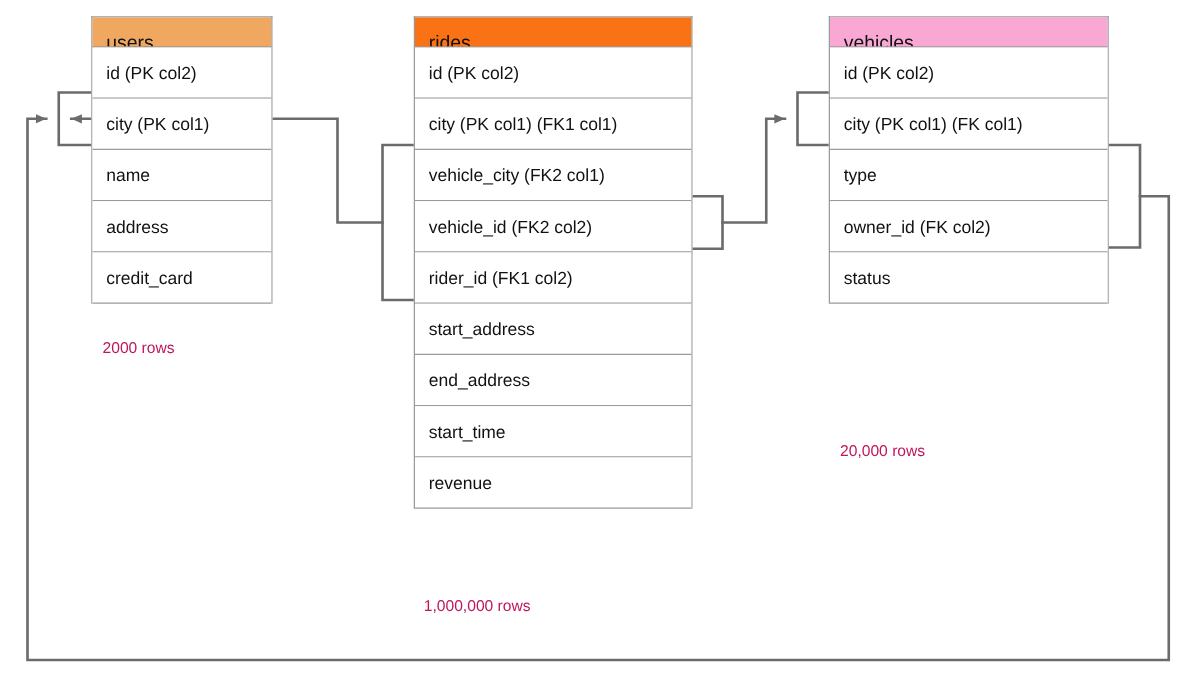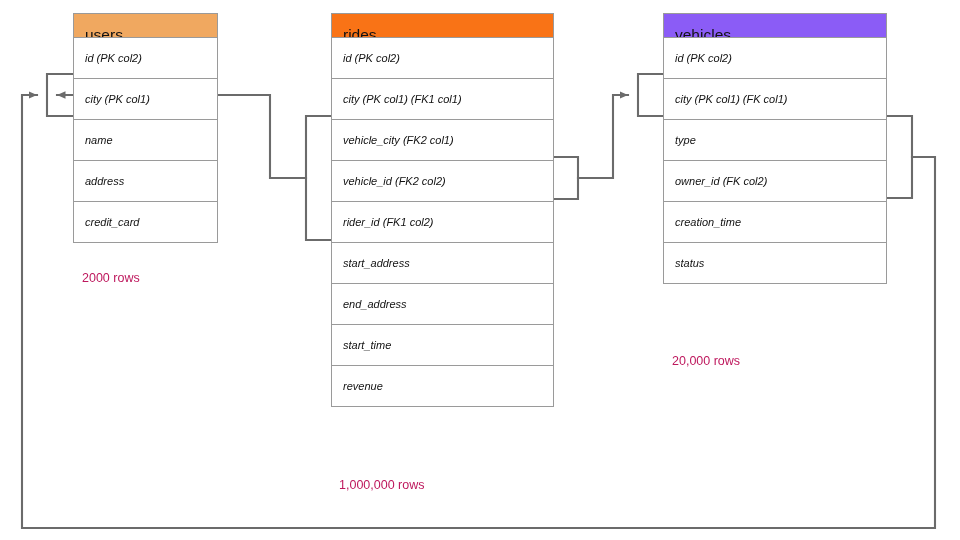--- a/index.html
+++ b/index.html
@@ -39,27 +39,26 @@
     color: #111111;
     border-bottom: 1px solid #9a9a9a;
     white-space: nowrap;
     overflow: hidden;
   }
   .table-row {
     box-sizing: border-box;
     height: 41px;
     line-height: 41px;
     padding: 0 0 11px 11px;
-    font-size: 11px;
+    font-size: 14px;
     color: #111111;
     background: #ffffff;
     border-bottom: 1px solid #9a9a9a;
     white-space: nowrap;
     overflow: hidden;
-    font-style: italic;
   }
   .row-count {
     position: absolute;
     font-size: 12.5px;
     color: #be185d;
     white-space: nowrap;
   }
 </style>
 </head>
 <body>
@@ -114,23 +113,22 @@
     <div class="table-row">vehicle_id (FK2 col2)</div>
     <div class="table-row">rider_id (FK1 col2)</div>
     <div class="table-row">start_address</div>
     <div class="table-row">end_address</div>
     <div class="table-row">start_time</div>
     <div class="table-row">revenue</div>
   </div>
   <div class="row-count" style="left:339px; top:478px;">1,000,000 rows</div>
 
   <div class="table-card" style="left:663px; top:13px; width:224px;">
-    <div class="table-header" style="background:#8b5cf6;">vehicles</div>
+    <div class="table-header" style="background:#f9a8d4;">vehicles</div>
     <div class="table-row">id (PK col2)</div>
     <div class="table-row">city (PK col1) (FK col1)</div>
     <div class="table-row">type</div>
     <div class="table-row">owner_id (FK col2)</div>
-    <div class="table-row">creation_time</div>
     <div class="table-row">status</div>
   </div>
   <div class="row-count" style="left:672px; top:354px;">20,000 rows</div>
 
 </div>
 
 </body></html>

